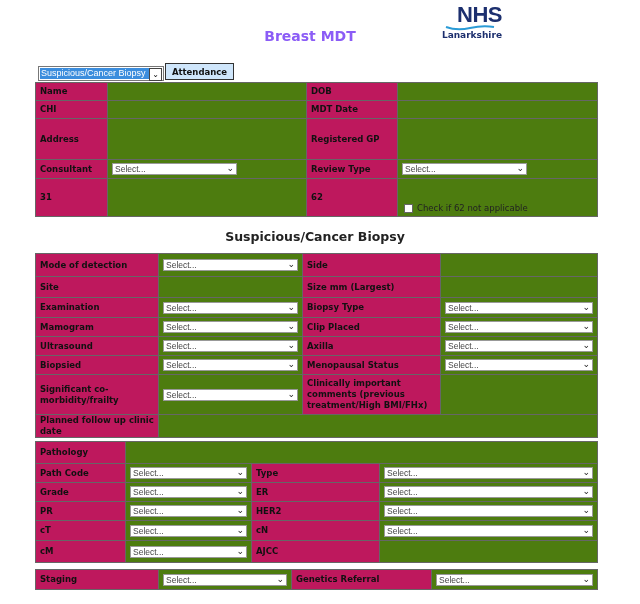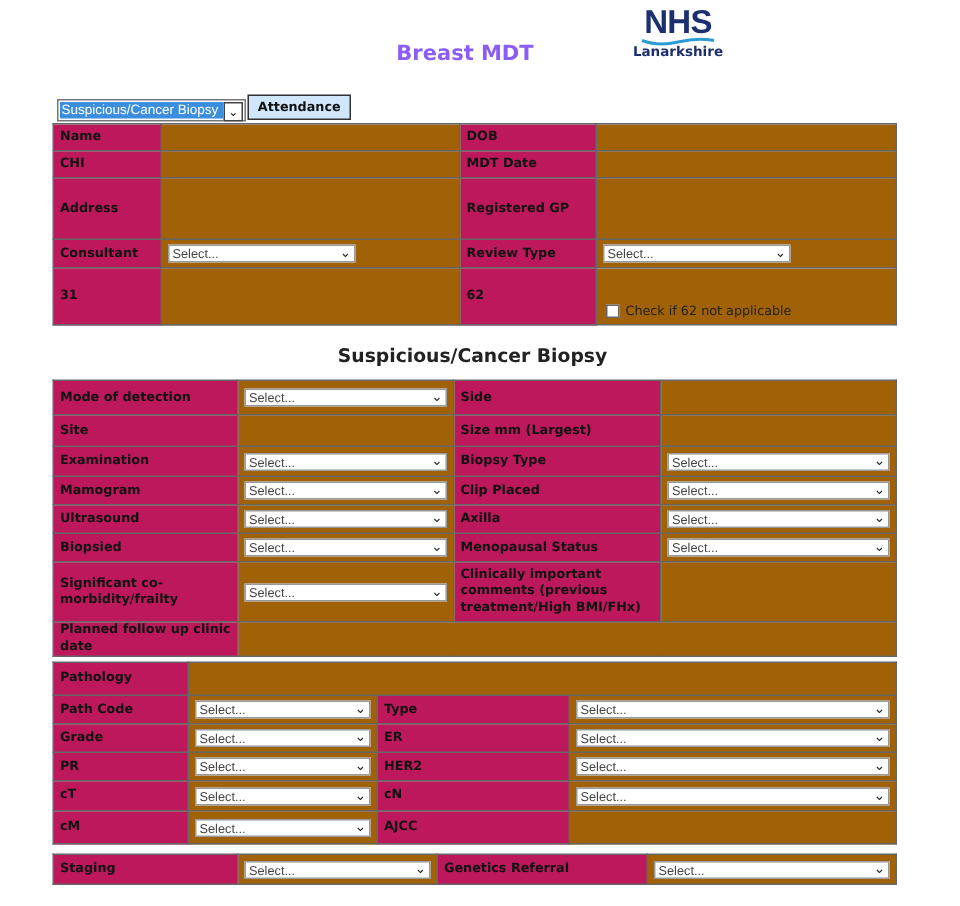--- a/index.html
+++ b/index.html
@@ -1,40 +1,40 @@
 <!DOCTYPE html>
 <html><head>
 <meta charset="utf-8">
 <style>
   html, body { margin: 0; padding: 0; background: #ffffff; }
   body { width: 640px; height: 604px; position: relative; overflow: hidden;
          font-family: "DejaVu Sans", "Liberation Sans", sans-serif; color: #111; }
   .title { position: absolute; left: 250px; top: 28px; width: 120px; text-align: center;
            font-size: 14px; font-weight: bold; color: #8b5cf6; }
-  .logo { position: absolute; left: 420px; top: 5px; width: 64px; height: 40px; text-align: center; }
+  .logo { position: absolute; left: 438px; top: 5px; width: 64px; height: 40px; text-align: right; }
   .logo .nhs { font-family: "Liberation Sans", sans-serif; font-weight: bold; font-size: 22px;
                color: #1c2f6e; letter-spacing: -0.5px; line-height: 20px; }
   .logo svg { display: block; margin: 0 auto; }
   .logo .sub { font-size: 9px; color: #1c2f6e; line-height: 10px; margin-top: -1px; font-weight: bold; }
 
   .topsel { position: absolute; left: 38px; top: 66px; width: 124px; height: 13px;
             border: 1px solid #777; background: #fff; font-size: 9px; }
   .topsel .val { position: absolute; left: 1px; top: 1px; right: 14px; height: 11px; line-height: 11px;
                  background: #3b8ddd; color: #fff; white-space: nowrap; overflow: hidden; padding-left: 1px;
                  font-family: "Liberation Sans", sans-serif; }
   .topsel .arr { position: absolute; right: 1px; top: 1px; width: 11px; height: 11px;
                  border: 1px solid #444; font-size: 8px; line-height: 11px; text-align: center; background:#fff; }
   .attbtn { position: absolute; left: 165px; top: 63px; width: 69px; height: 17px;
             border: 1px solid #333; background: #cfe6fb; font-size: 8.5px; font-weight: bold;
             line-height: 17px; text-align: center; box-sizing: border-box; }
 
   table.grid { position: absolute; border-collapse: collapse; border: 1px solid #555; table-layout: fixed; }
   table.grid td { border: 1px solid #666; padding: 0 4px; font-size: 8.5px; box-sizing: border-box; vertical-align: middle; }
   td.lbl { background: #be185d; font-weight: bold; color: #111; line-height: 11px; }
-  td.val { background: #a16207; }
+  td.val { background: #4d7c0f; }
   .sel { position: relative; height: 12px; border: 1px solid #999; background: #fff; box-sizing: border-box;
          font-family: "Liberation Sans", sans-serif; font-size: 8.5px; color: #444; line-height: 10px; padding-left: 2px; }
   .sel .chev { position: absolute; right: 2px; top: -1px; font-size: 9px; color: #222; }
   .sec-title { position: absolute; left: 200px; top: 229px; width: 230px; text-align: center; font-weight: bold; font-size: 12.5px; color:#222; }
   .chk { display: inline-block; width: 7px; height: 7px; border: 1px solid #666; background: #fff; vertical-align: middle; margin-right: 4px; }
   .chkwrap { position: absolute; bottom: 3px; left: 6px; font-size: 8.5px; color: #222; }
 </style>
 </head>
 <body>
 

